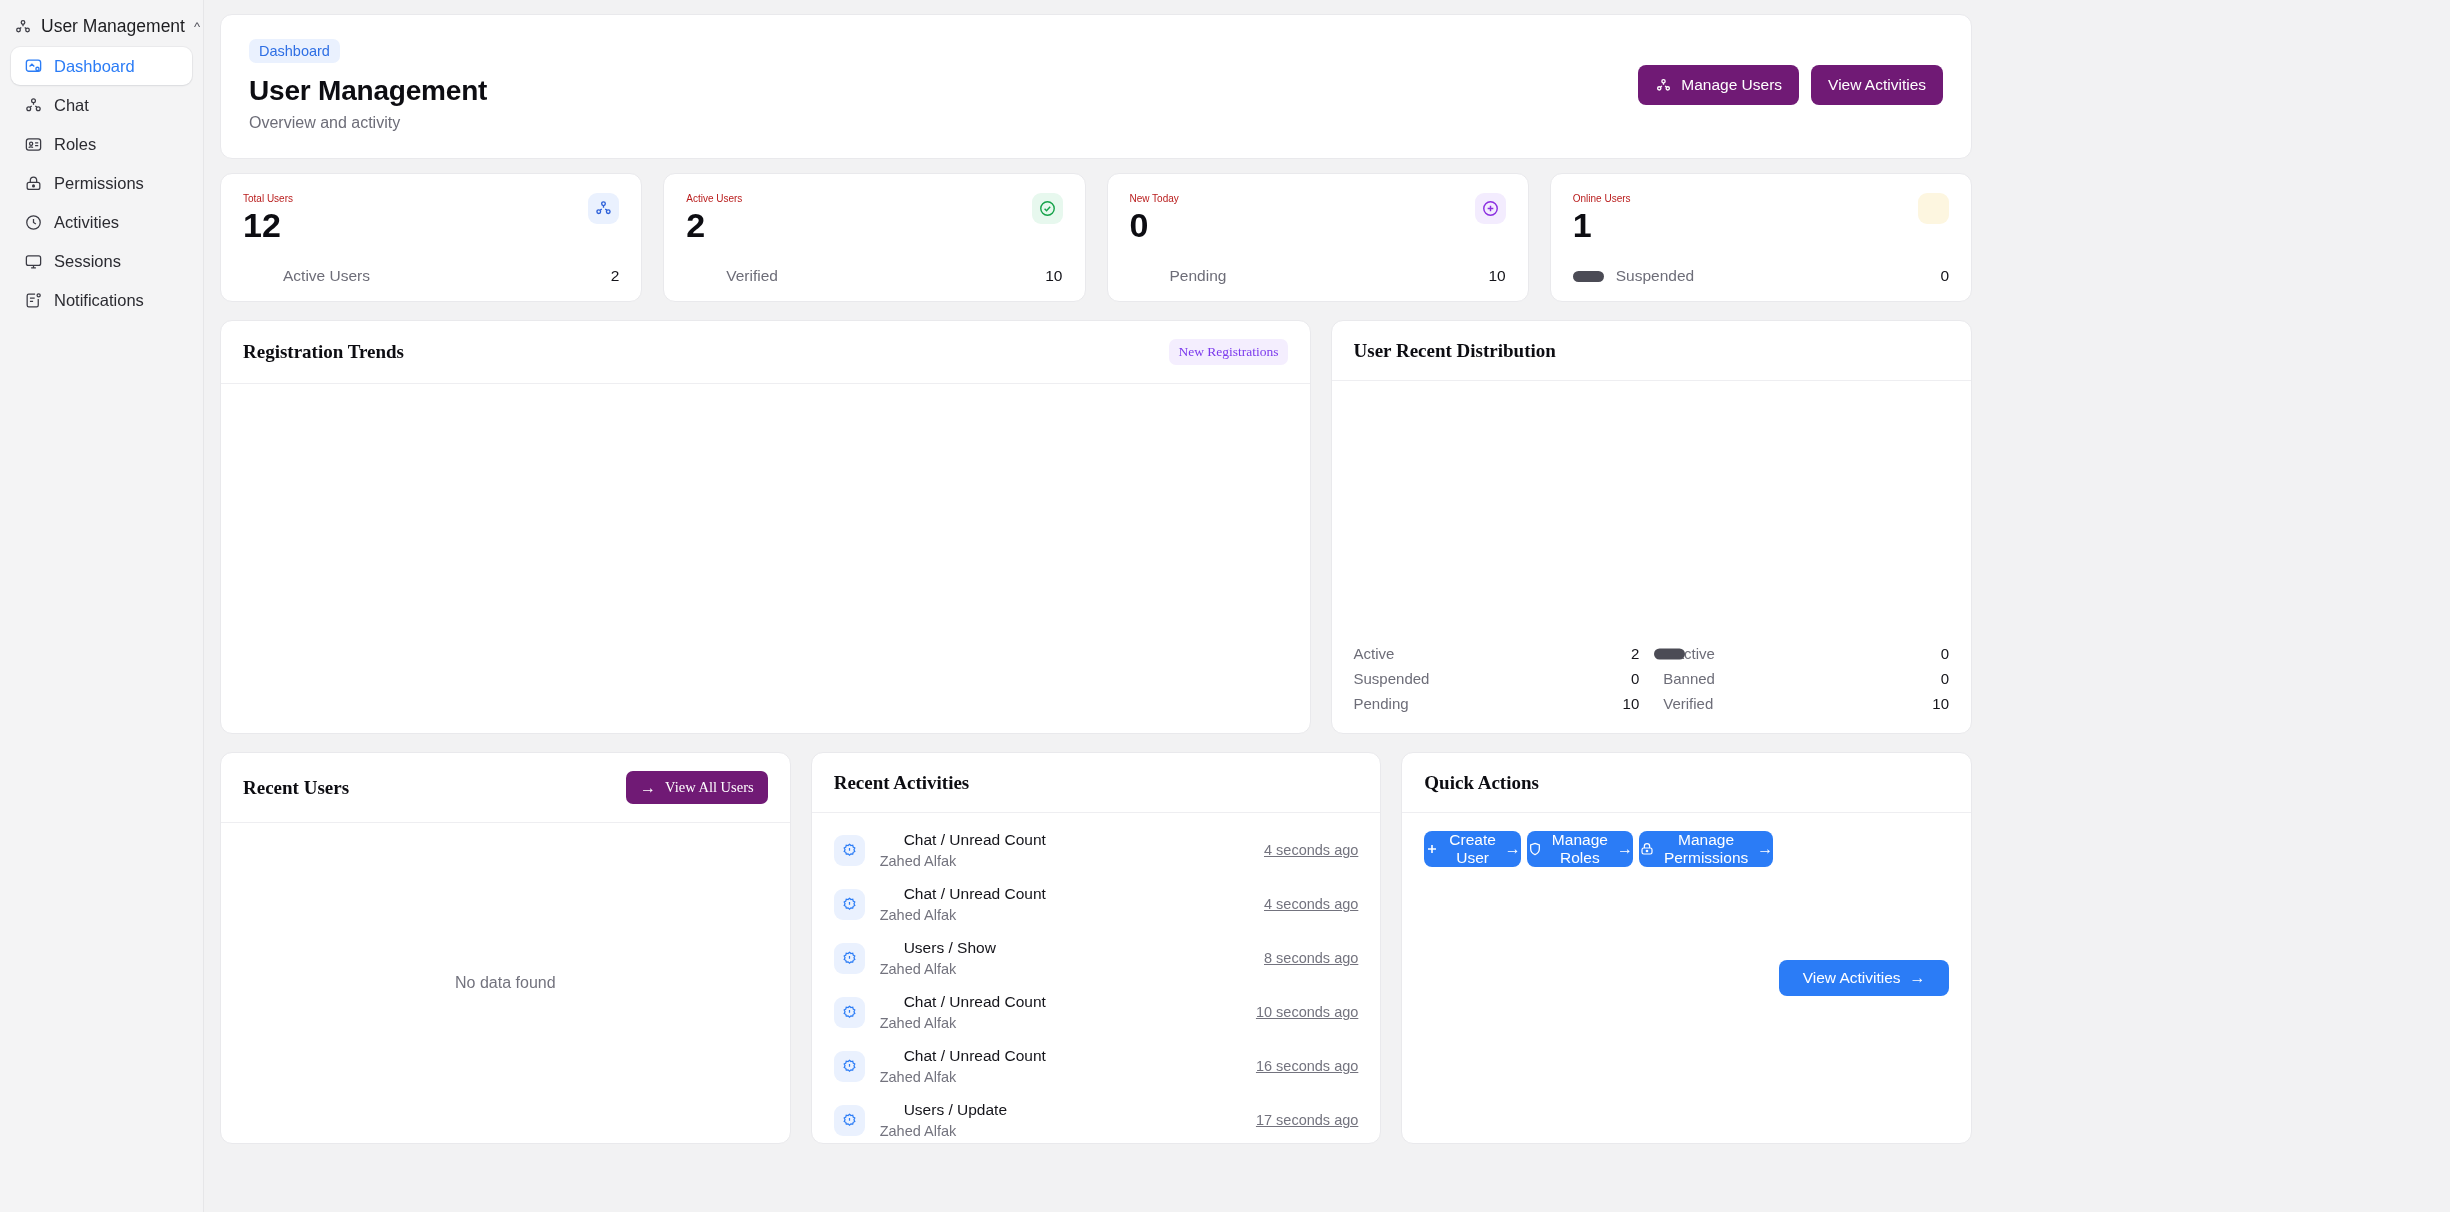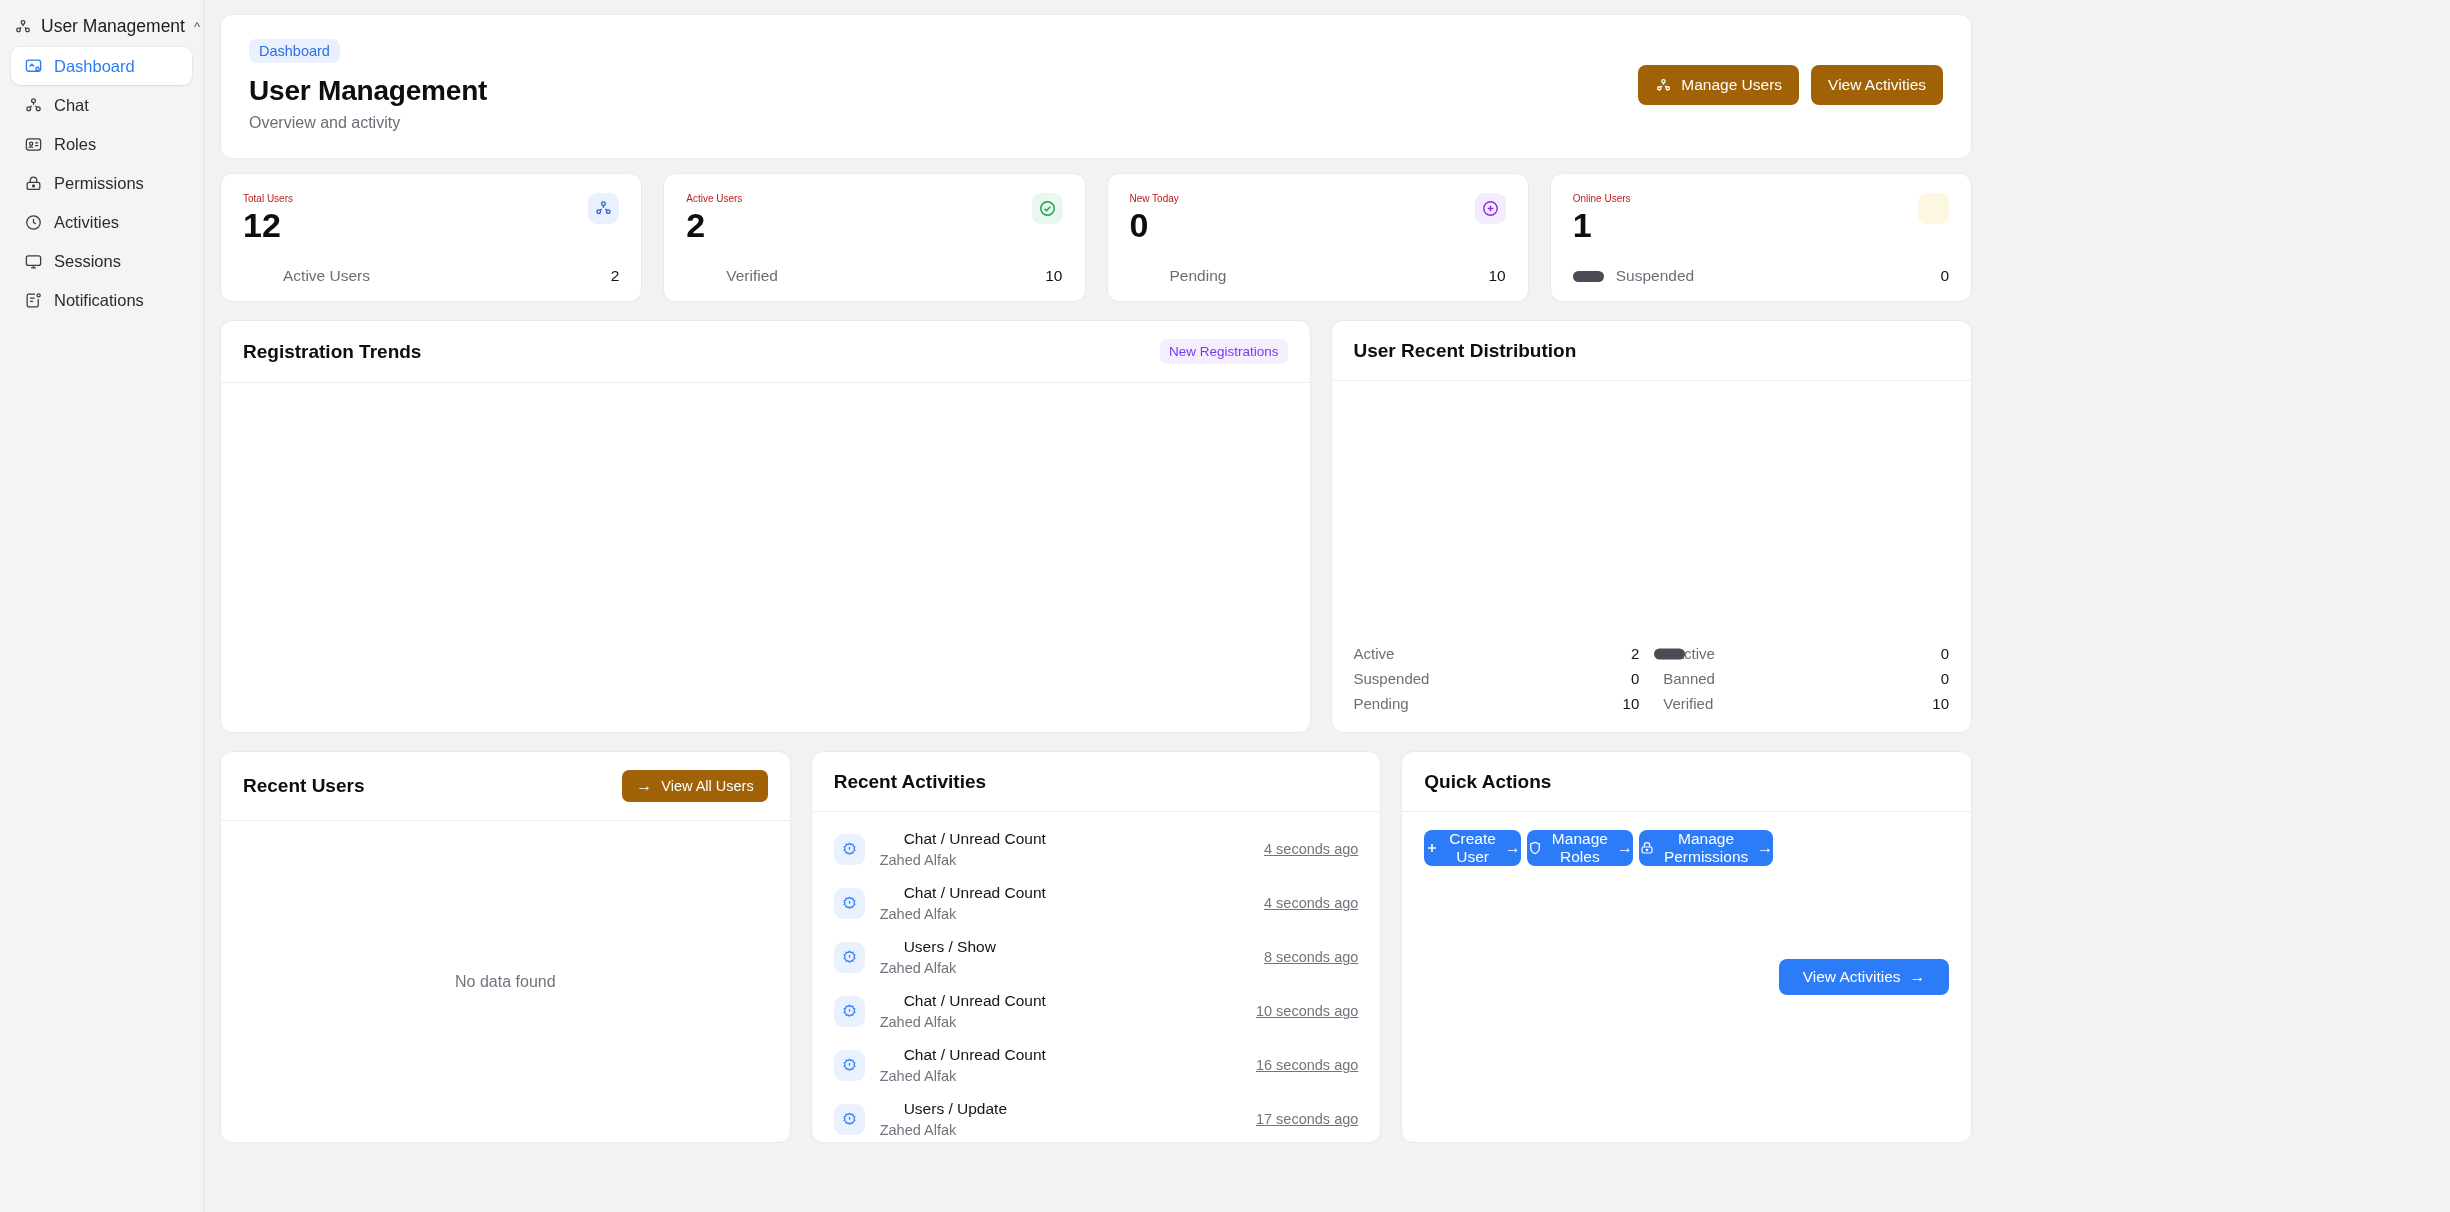--- a/index.html
+++ b/index.html
@@ -56,21 +56,21 @@
   .crumb {
     display: inline-block;
     background: #eaf1fe; color: #2f6fe4;
     font-size: 14.5px; padding: 4px 10px; border-radius: 7px;
     margin-bottom: 12px;
   }
   .page-title { font-size: 28px; font-weight: 700; color: #0d0d12; letter-spacing: -.2px; }
   .page-sub { font-size: 16px; color: #6d6d78; margin-top: 7px; }
   .head-actions { display: flex; gap: 12px; align-items: center; padding-top: 26px; }
   .btn-primary {
-    background: #a16207; color: #fff; border: none; border-radius: 8px;
+    background: #701a75; color: #fff; border: none; border-radius: 8px;
     font-family: inherit; font-size: 15.5px; padding: 11px 17px;
     display: inline-flex; align-items: center; gap: 9px; cursor: pointer;
     white-space: nowrap;
     text-align: center;
   }
   .btn-primary svg { width: 17px; height: 17px; }
 
   
   .stats { display: grid; grid-template-columns: repeat(4,1fr); gap: 21px; margin-bottom: 18px; }
   .stat { padding: 19px 22px 16px 22px; }
@@ -94,20 +94,21 @@
   .stat-foot .num { color: #14141a; font-weight: 400; }
   .stat-foot .pad { padding-left: 40px; }
   .pill-dark { width: 31px; height: 11px; border-radius: 6px; background: #4b4b55; display: inline-block; }
 
   
   .mid { display: grid; grid-template-columns: 1.7fr 1fr; gap: 20px; margin-bottom: 18px; }
   .card-head {
     display: flex; align-items: center; justify-content: space-between;
     padding: 18px 22px; border-bottom: 1px solid #eeeef1;
     min-height: 60px;
+    font-family: Liberation Serif, serif;
   }
   .card-title { font-size: 19px; font-weight: 700; color: #0d0d12; }
   .tag-purple {
     background: #f4eefe; color: #7c3aed; font-size: 13.5px;
     padding: 5px 9px; border-radius: 7px; white-space: nowrap;
   }
   .chart-body { height: 349px; }
   .dist-body { height: 349px; display: flex; flex-direction: column; justify-content: flex-end; padding: 0 22px 18px 22px; }
   .dist-grid { display: grid; grid-template-columns: 1fr 1fr; column-gap: 24px; row-gap: 8px; }
   .dist-row { display: flex; align-items: center; justify-content: space-between; font-size: 15px; }

